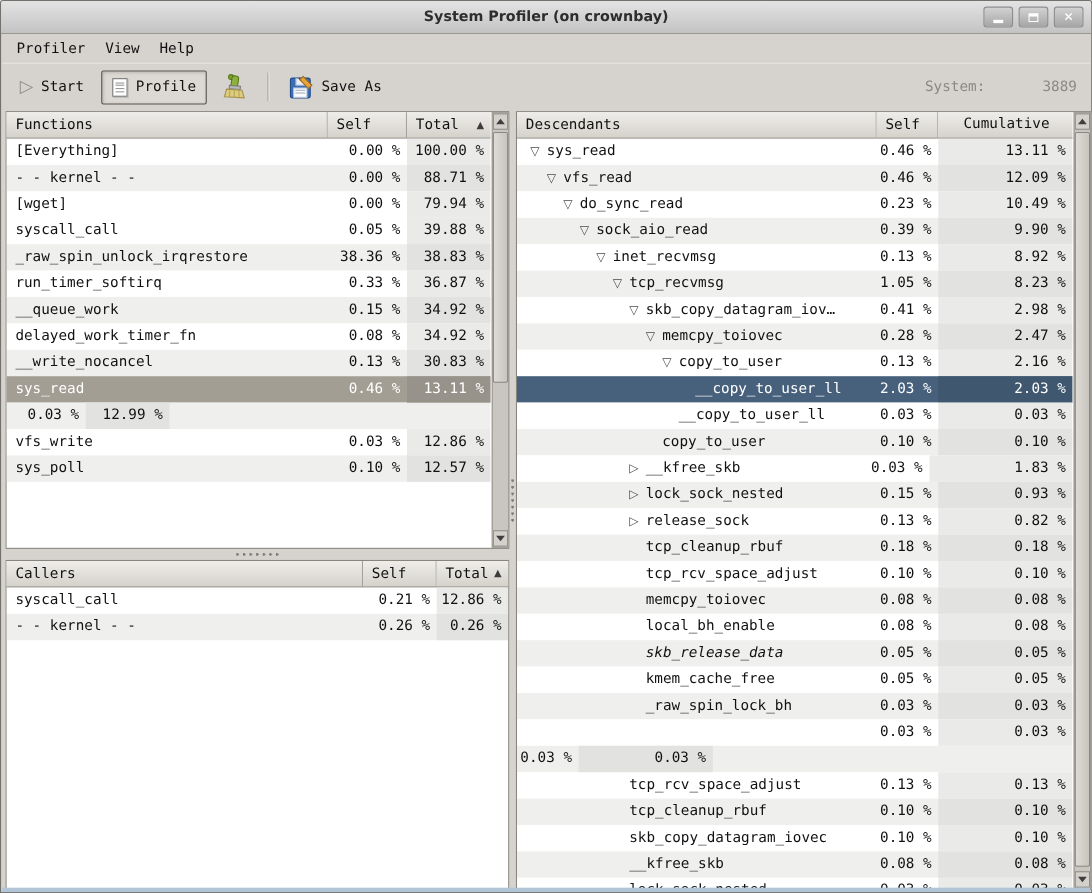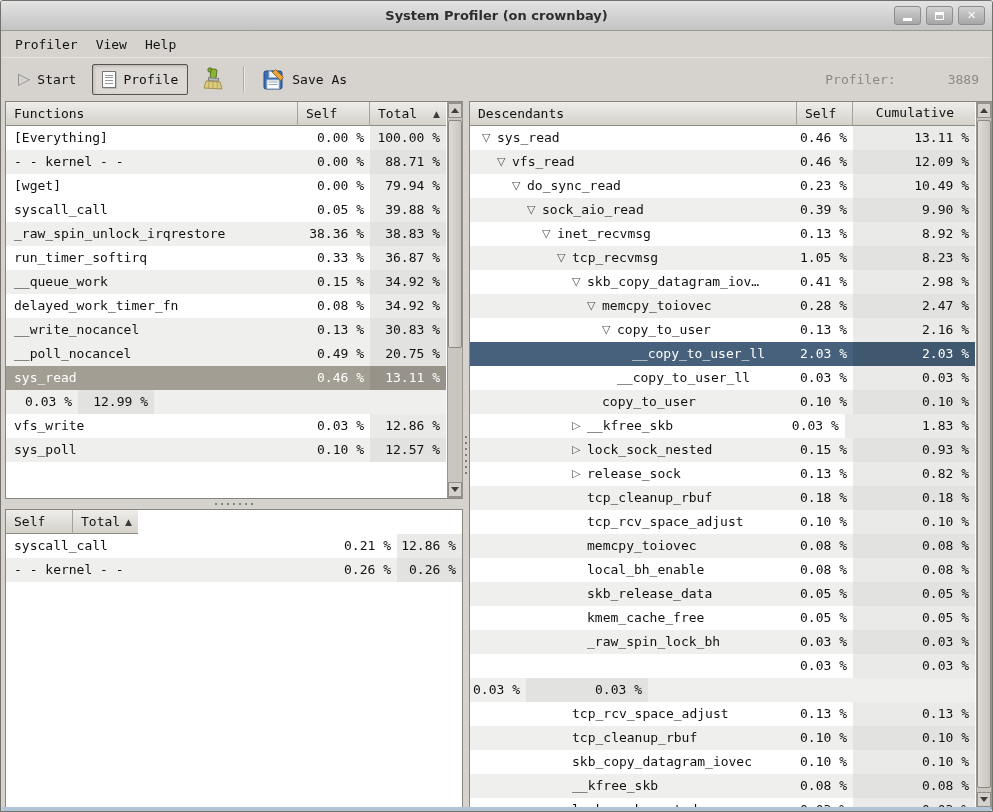--- a/index.html
+++ b/index.html
@@ -128,21 +128,21 @@
         <rect x="1" y="3" width="18" height="18" rx="2" fill="#3b6fb5" stroke="#1f4a85"></rect>
         <rect x="6" y="3.5" width="8" height="6" fill="#eef2f8" stroke="#9db4d4"></rect>
         <rect x="4" y="12" width="12" height="8.5" fill="#fdfdfd" stroke="#b9c6da"></rect>
         <path d="M5.5,14 h9 M5.5,16.5 h9" stroke="#9aa6b6"></path>
         <path d="M12.5,1.5 L20.5,9.5 L17.5,12.5 L9.5,4.5 Z" fill="#e8a33d" stroke="#9c6a1c"></path>
         <path d="M9.5,4.5 L8,3 L10,2.5 Z" fill="#3c3c3c"></path>
       </svg>
       <span>Save As</span>
     </div>
     <div class="samples">
-      <span>Profiler:</span>
+      <span>System:</span>
       <span>3889</span>
     </div>
   </div>
 
   <div class="panel" style="left:4px;top:100px;width:458px;height:398px;">
     <div class="thead">
       <div class="hcell" style="width:292px;">
           <span>Functions</span>
         </div>
       <div class="hcell" style="width:72px;">
@@ -210,27 +210,20 @@
           <div class="cell num" style="width: 72px;">0.08 %</div>
           <div class="cell num sorted" style="width: 76px;">34.92 %</div>
         </div>
         <div class="trow stripe">
           <div class="cell namecell" style="width: 292px;">
             <span>__write_nocancel</span>
           </div>
           <div class="cell num" style="width: 72px;">0.13 %</div>
           <div class="cell num sorted" style="width: 76px;">30.83 %</div>
         </div>
-        <div class="trow stripe">
-          <div class="cell namecell" style="width: 292px;">
-            <span>__poll_nocancel</span>
-          </div>
-          <div class="cell num" style="width: 72px;">0.49 %</div>
-          <div class="cell num sorted" style="width: 76px;">20.75 %</div>
-        </div>
         <div class="trow sel-unfocused">
           <div class="cell namecell" style="width: 292px;">
             <span>sys_read</span>
           </div>
           <div class="cell num" style="width: 72px;">0.46 %</div>
           <div class="cell num sorted" style="width: 76px;">13.11 %</div>
         </div>
         <div class="trow stripe">
           <div class="cell num" style="width: 72px;">0.03 %</div>
           <div class="cell num sorted" style="width: 76px;">12.99 %</div>
@@ -260,20 +253,23 @@
         </div>
     </div>
   </div>
 
   <div class="handle-h" style="left:4px;top:498px;width:458px;height:10px;">
     <div class="dots-h"></div>
   </div>
 
   <div class="panel" style="left:4px;top:508px;width:458px;height:300px;">
     <div class="thead">
+      <div class="hcell" style="width:324px;">
+          <span>Callers</span>
+        </div>
       <div class="hcell" style="width:67px;">
           <span>Self</span>
         </div>
       <div class="hcell" style="width:65px;border-right:none;">
           <span>Total</span>
           <span class="sortarrow">▲</span>
         </div>
     </div>
     <div class="tbody" id="callers-body" style="height:274px;width:456px;">
         <div class="trow">
@@ -457,21 +453,21 @@
         </div>
         <div class="trow">
           <div class="cell namecell" style="width: 327px; padding-left: 102px;">
             <span class="expander"></span>
             <span>local_bh_enable</span>
           </div>
           <div class="cell num" style="width: 56px;">0.08 %</div>
           <div class="cell num sorted" style="width: 122px;">0.08 %</div>
         </div>
         <div class="trow stripe">
-          <div class="cell namecell" style="width: 327px; padding-left: 102px;">
+          <div class="cell namecell" style="width: 327px; padding-left: 102px; font-style: italic;">
             <span class="expander"></span>
             <span>skb_release_data</span>
           </div>
           <div class="cell num" style="width: 56px;">0.05 %</div>
           <div class="cell num sorted" style="width: 122px;">0.05 %</div>
         </div>
         <div class="trow">
           <div class="cell namecell" style="width: 327px; padding-left: 102px;">
             <span class="expander"></span>
             <span>kmem_cache_free</span>

